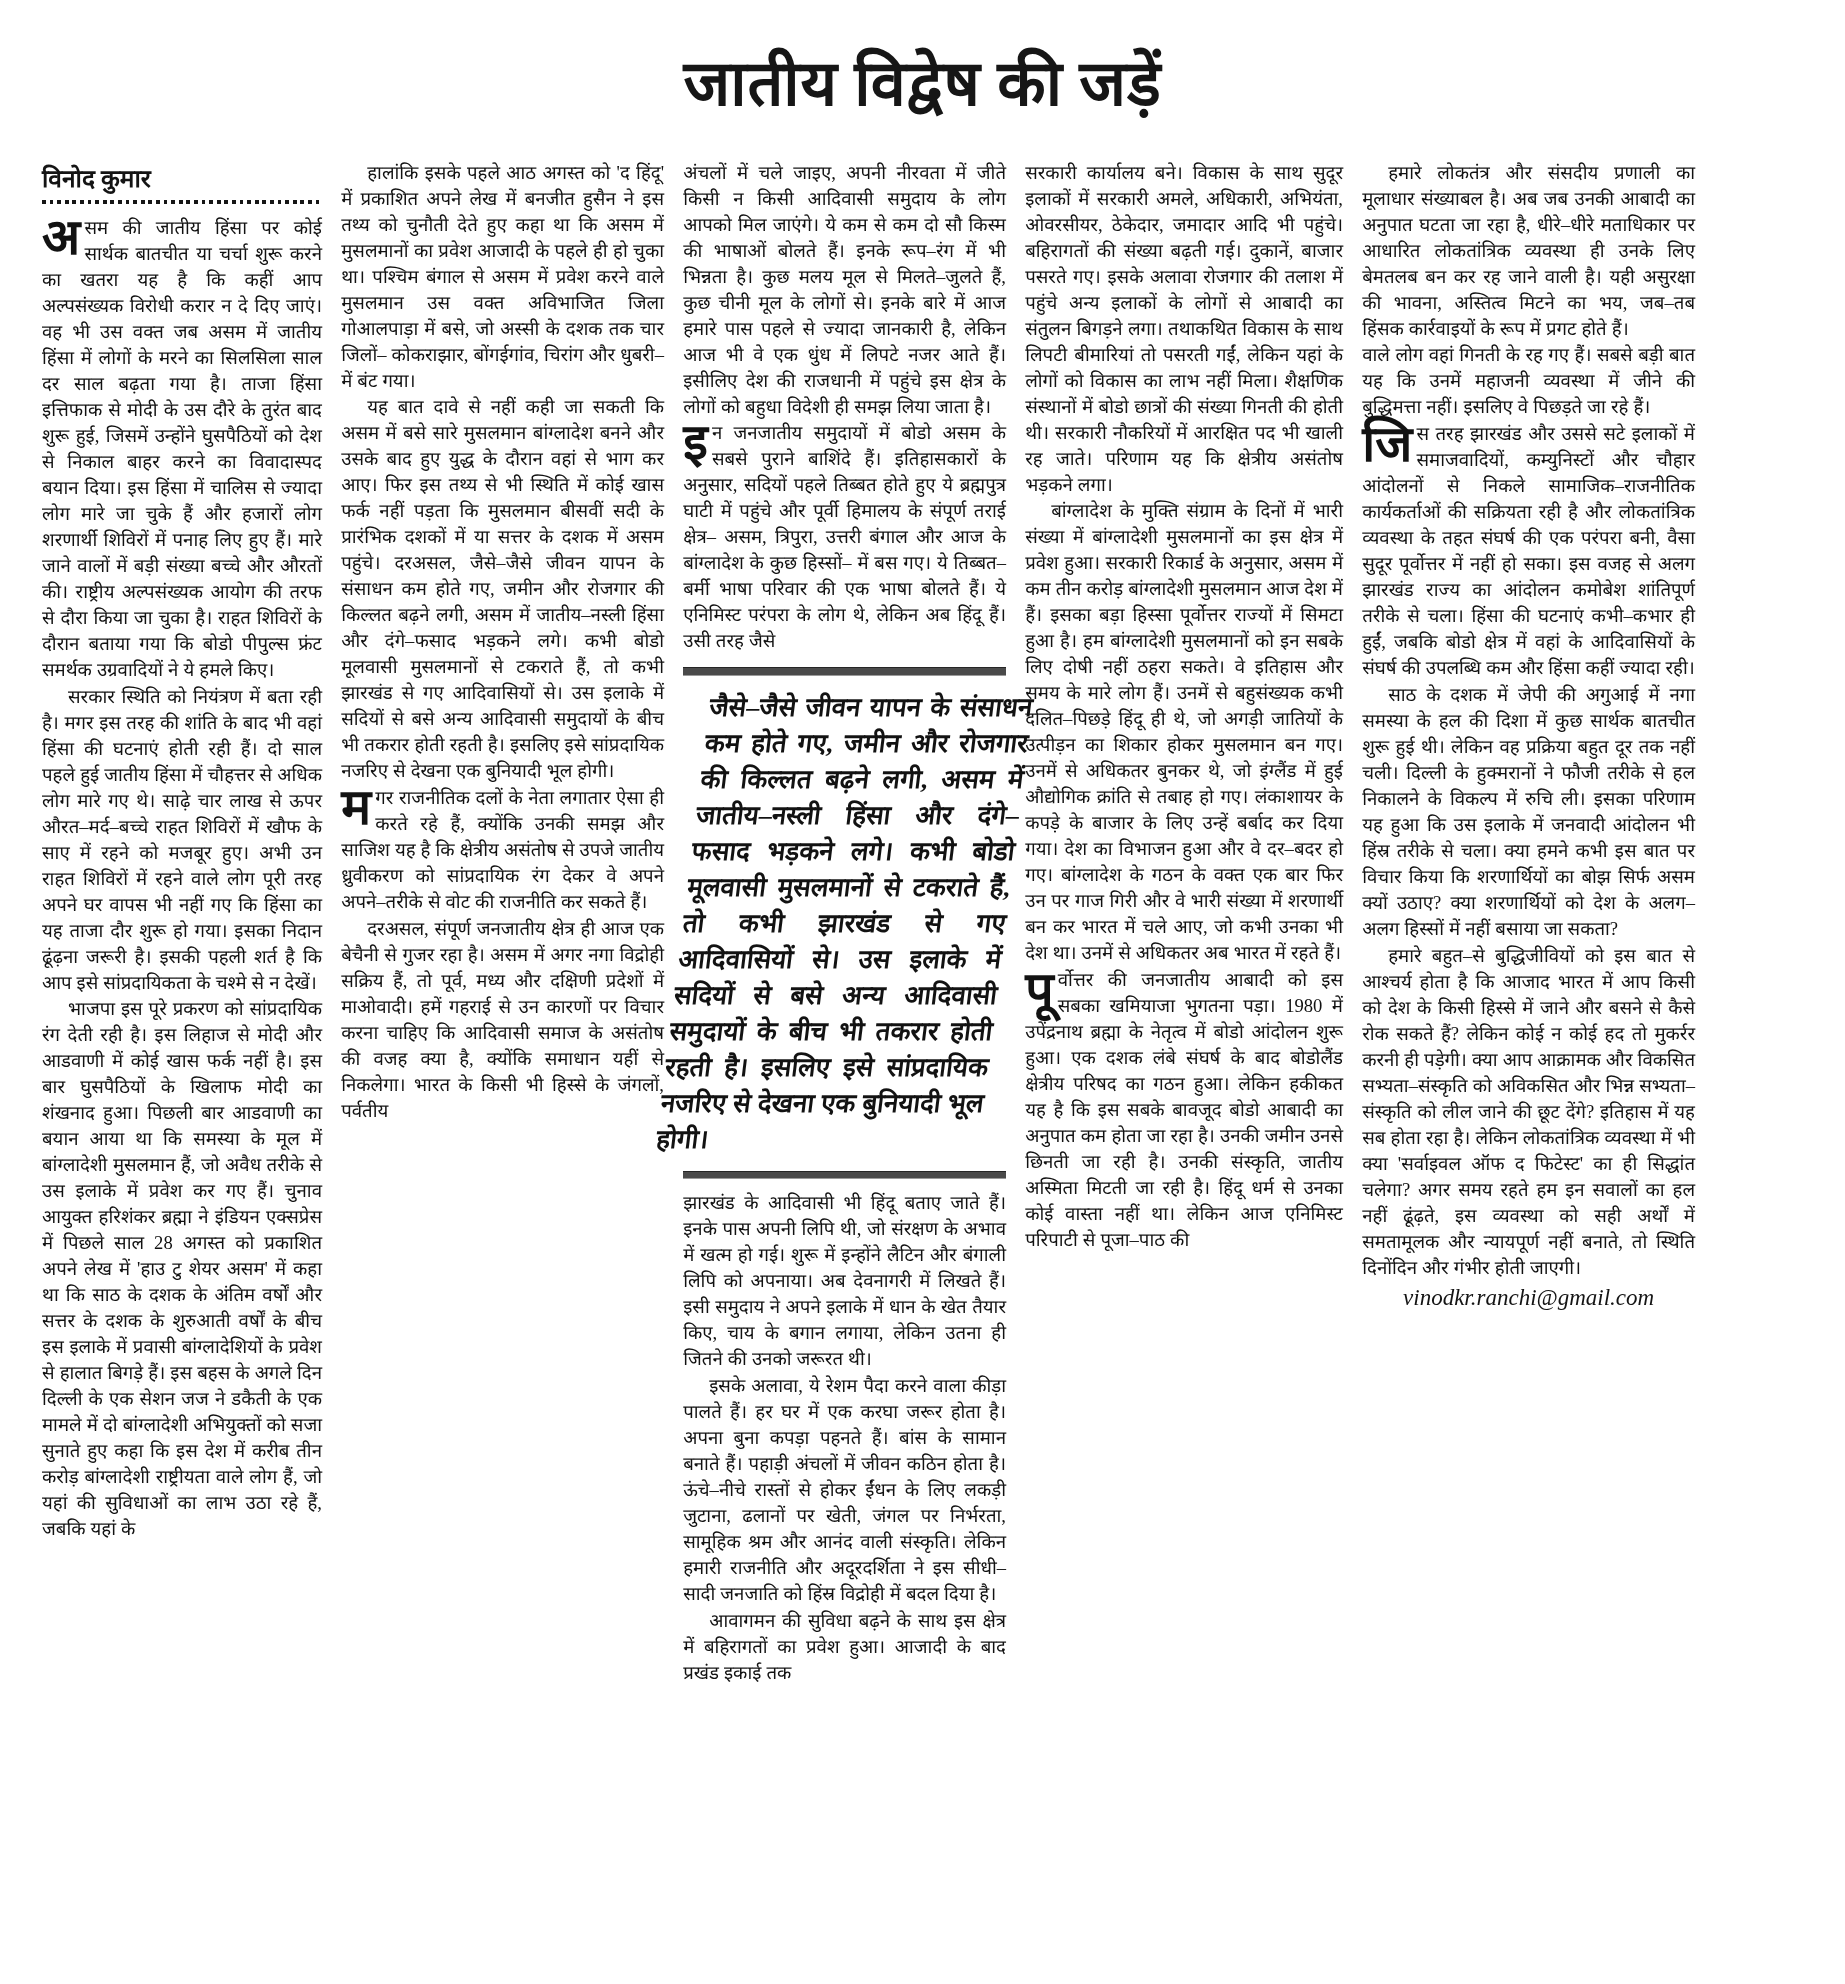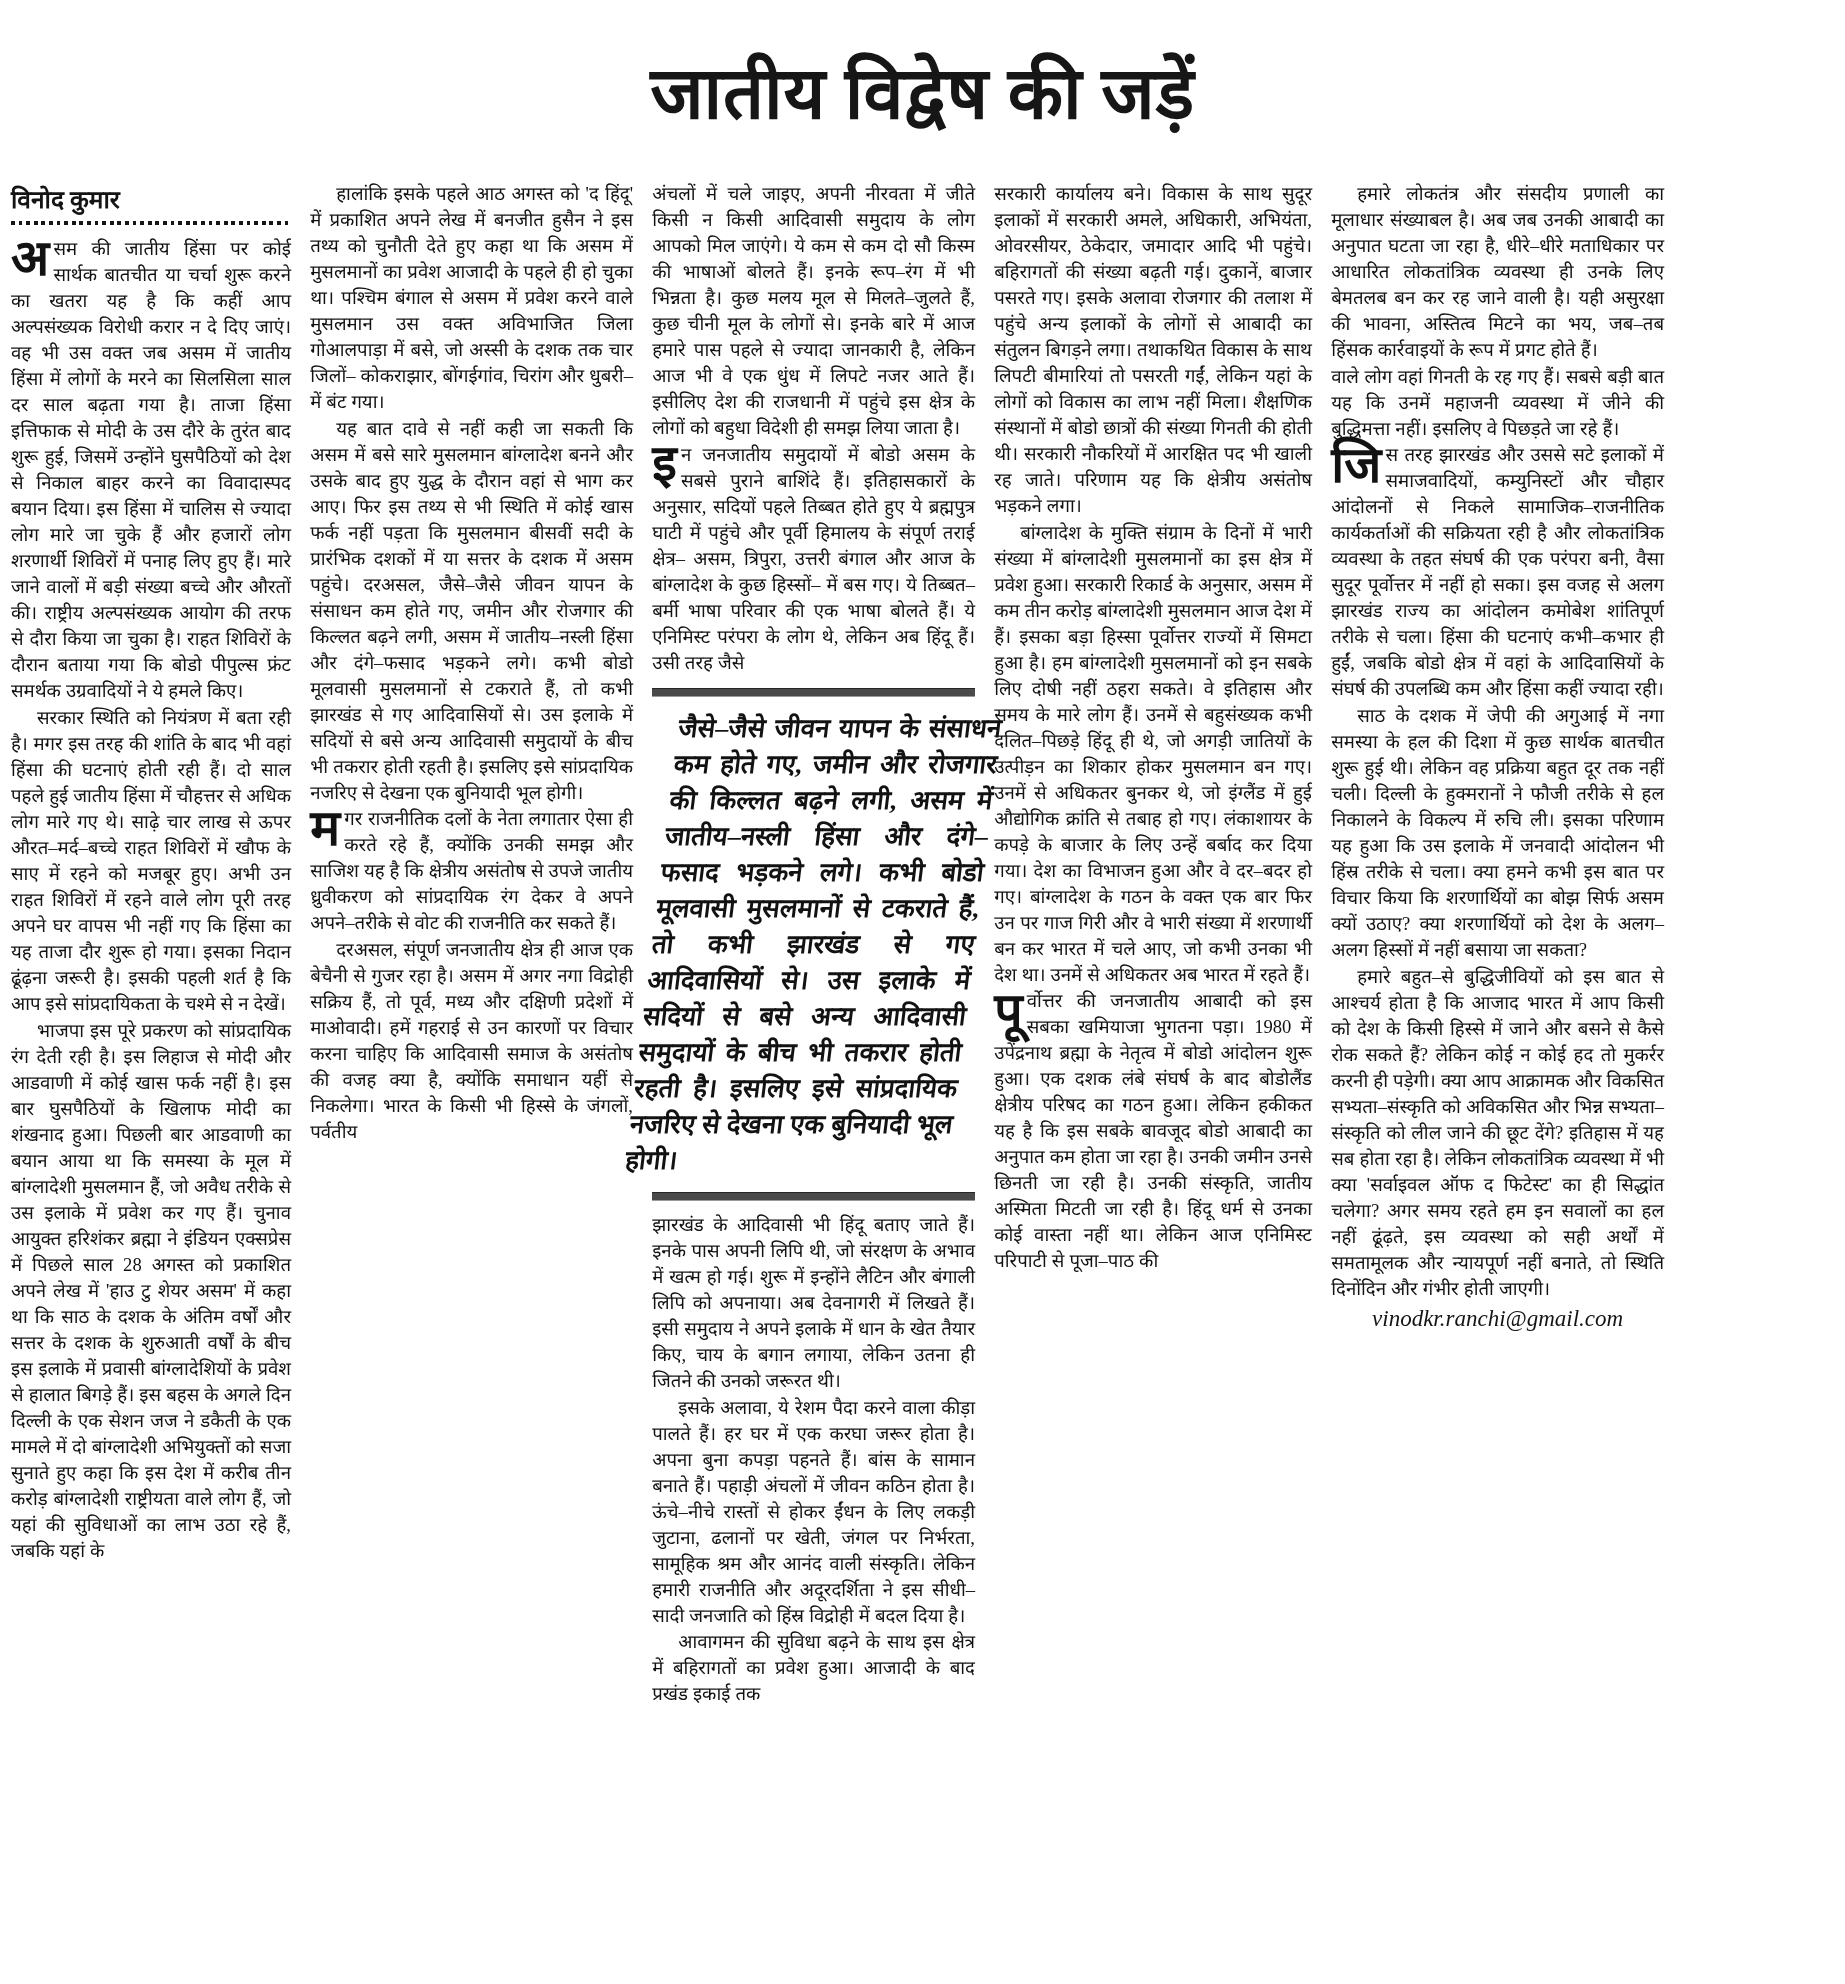--- a/index.html
+++ b/index.html
@@ -19,21 +19,21 @@
     width: 1845px;
     height: 1985px;
     box-sizing: border-box;
     padding: 0 11px;
     position: relative;
   }
 
   
   .headline {
     text-align: center;
-    font-size: 72px;
+    font-size: 63px;
     line-height: 1.02;
     font-weight: 700;
     letter-spacing: 0.8px;
     padding-top: 9.3px;
     padding-bottom: 1.7px;
     color: #161616;
     font-family: "Liberation Serif", "DejaVu Serif", serif;
   }
 
   
@@ -53,20 +53,21 @@
       #151515 0px, #151515 3.8px,
       #ffffff 3.8px, #ffffff 7.6px
     );
   }
 
   
   .cols {
     display: flex;
     align-items: flex-start;
     gap: 0;
+    margin-left: 31px;
   }
   .col {
     position: relative;
     box-sizing: border-box;
   }
   .col + .col { }
   .c1 { width: 295px; padding-right: 15px; }
   .c2 { width: 342px; padding-right: 15px; padding-left: 4.2px;}
   .c3 { width: 342px; padding-right: 15px; padding-left: 4.2px;}
   .c4 { width: 337px; padding-right: 15px; padding-left: 4.2px;}

